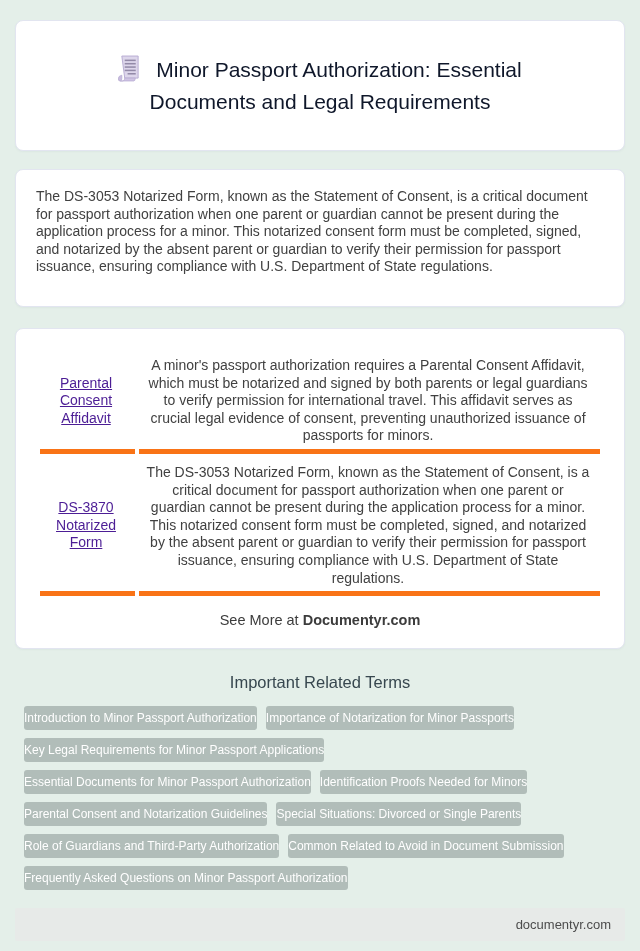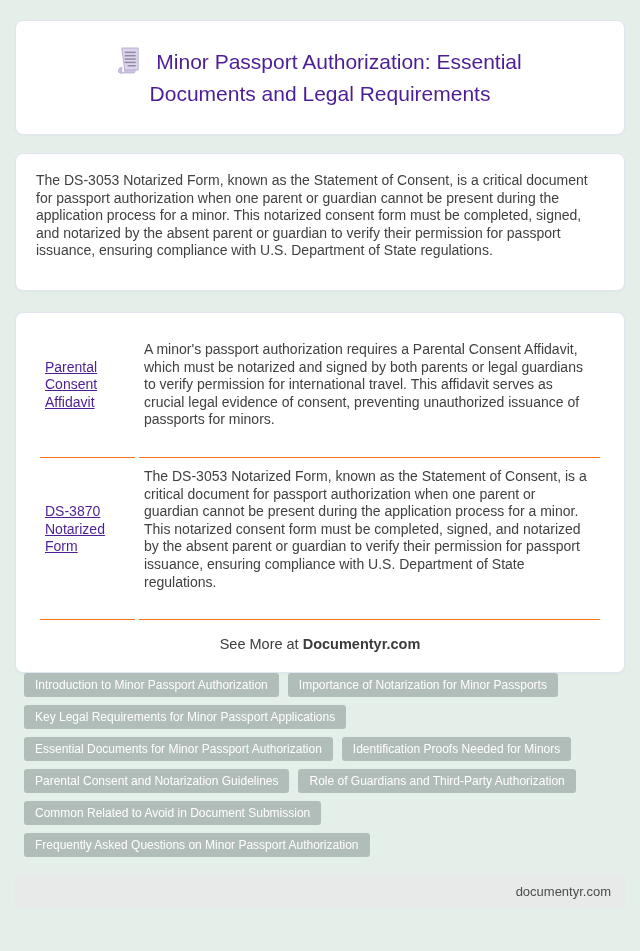--- a/index.html
+++ b/index.html
@@ -23,24 +23,24 @@
     border-radius: 8px;
     box-shadow: 0 1px 2px rgba(80,90,120,0.05);
   }
   .header-card {
     padding: 17px 20px 16px 20px;
   }
   .page-title {
     font-size: 21px;
     line-height: 32px;
     font-weight: 400;
-    color: #4c1d95;
+    color: #0f172a;
     text-align: center;
     max-width: 500px;
-    margin: 8px auto;
+    margin: 16px auto;
   }
   .doc-icon {
     display: inline-block;
     width: 23px;
     height: 27px;
     vertical-align: -5px;
     margin-right: 15px;
   }
   .intro-card {
     margin-top: 18px;
@@ -55,23 +55,24 @@
   .table-card {
     margin-top: 21px;
     padding: 18px 20px 20px 20px;
   }
   table.terms {
     width: 100%;
     border-collapse: separate;
     border-spacing: 4px 0;
   }
   table.terms td {
-    border-bottom: 1px solid #f97316;
+    border-bottom: 5px solid #f97316;
     vertical-align: middle;
-    padding: 10px 8px 28px 5px;
+    padding: 10px 8px 4px 5px;
+    text-align: center;
   }
   td.term-name {
     width: 95px;
     color: #4c1d95;
     text-decoration: underline;
   }
   .see-more {
     margin-top: 16px;
     text-align: center;
     font-size: 14.5px;
@@ -89,21 +90,21 @@
     margin-left: 9px;
     width: 601px;
     display: flex;
     flex-wrap: wrap;
   }
   .chip {
     background: #b1bdb9;
     color: #ffffff;
     font-size: 12px;
     line-height: 14px;
-    padding: 5px 11px;
+    padding: 5px 0;
     border-radius: 3px;
     margin: 0 9px 8px 0;
     white-space: nowrap;
     cursor: pointer;
   }
   .footer-bar {
     margin-top: 10px;
     background: #e7eae8;
     border-radius: 2px;
     height: 33px;
@@ -146,28 +147,30 @@
       </tr>
       <tr>
         <td class="term-name body-text">DS-3870 Notarized Form</td>
         <td class="body-text">The DS-3053 Notarized Form, known as the Statement of Consent, is a critical document for passport authorization when one parent or guardian cannot be present during the application process for a minor. This notarized consent form must be completed, signed, and notarized by the absent parent or guardian to verify their permission for passport issuance, ensuring compliance with U.S. Department of State regulations.</td>
       </tr>
     </tbody>
       </table>
     <p class="see-more"><span>See More at </span><b>Documentyr.com</b></p>
   </div>
 
+  <div class="related-heading">Important Related Terms</div>
 
   <div class="chips">
     <span class="chip">Introduction to Minor Passport Authorization</span>
     <span class="chip">Importance of Notarization for Minor Passports</span>
     <span class="chip">Key Legal Requirements for Minor Passport Applications</span>
     <span class="chip">Essential Documents for Minor Passport Authorization</span>
     <span class="chip">Identification Proofs Needed for Minors</span>
     <span class="chip">Parental Consent and Notarization Guidelines</span>
+    <span class="chip">Special Situations: Divorced or Single Parents</span>
     <span class="chip">Role of Guardians and Third-Party Authorization</span>
     <span class="chip">Common Related to Avoid in Document Submission</span>
     <span class="chip">Frequently Asked Questions on Minor Passport Authorization</span>
   </div>
 
   <div class="footer-bar">
     <span>documentyr.com</span>
   </div>
 
 </div>

